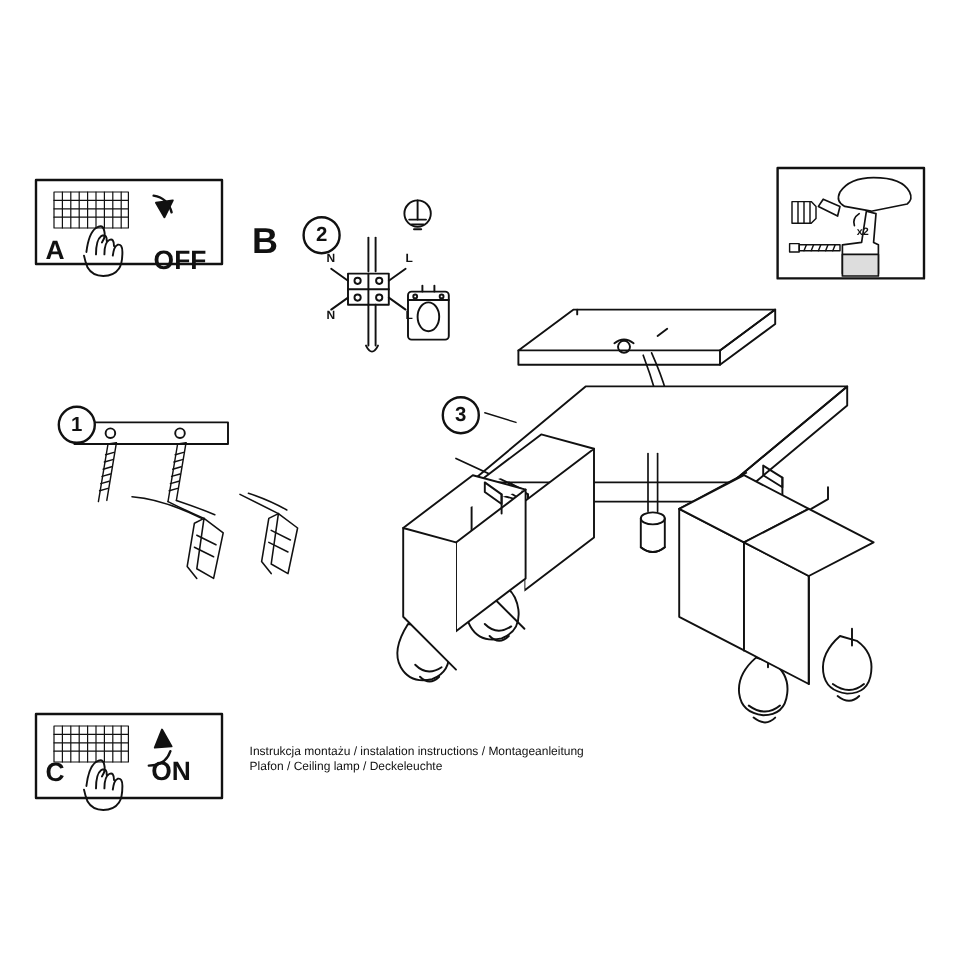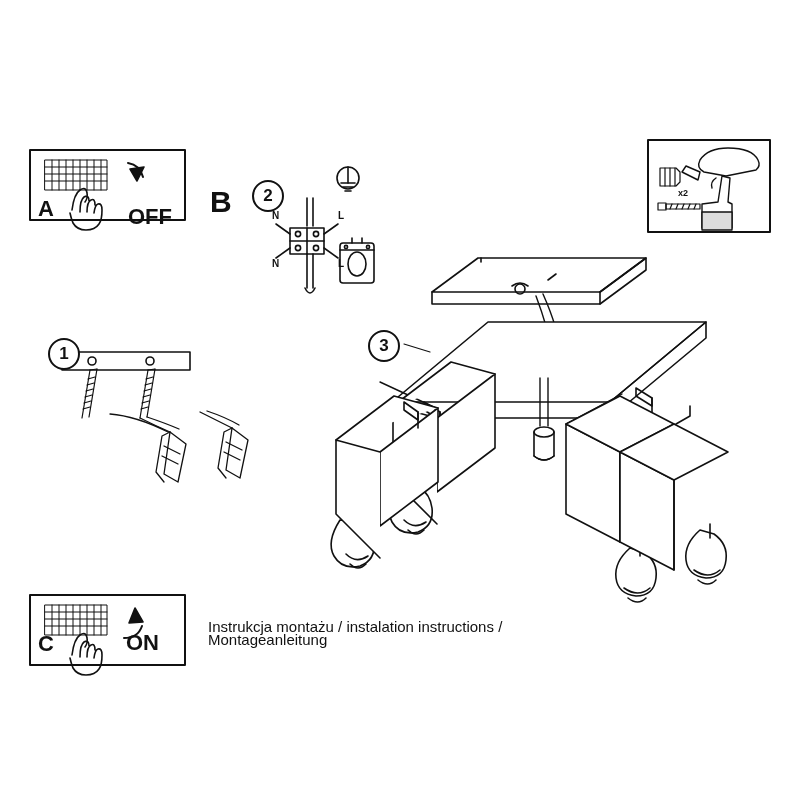--- a/index.html
+++ b/index.html
@@ -9,21 +9,21 @@
     font-family:"Liberation Sans", sans-serif;
     color:#111;
     position:relative;
     overflow:hidden;
   }
   .sheet{position:absolute;left:0;top:0;width:800px;height:800px;}
   svg.diagram{position:absolute;left:0;top:0;width:800px;height:800px;}
   .lbl{position:absolute;font-weight:bold;}
   .big{font-size:30px;}
   .mid{font-size:22px;}
-  .txt-block{position:absolute;font-size:15px;line-height:13px;color:#111;}
+  .txt-block{position:absolute;font-size:10px;line-height:13px;color:#111;}
   .step-num{
     position:absolute;border:2px solid #111;border-radius:50%;
     width:28px;height:28px;display:flex;align-items:center;justify-content:center;
     font-size:17px;font-weight:bold;background:#fff;
   }
   .nlbl{position:absolute;font-size:10px;font-weight:bold;}
   .xlab{position:absolute;font-size:9px;}
 </style>
 </head>
 <body>
@@ -245,36 +245,37 @@
       <path d="M404 344 l26 8" stroke-width="1.2"></path>
     </g>
   </svg>
 
   <div class="lbl mid" style="left:38px;top:196px;">A</div>
   <div class="lbl mid" style="left:128px;top:204px;">OFF</div>
 
   <div class="lbl mid" style="left:38px;top:631px;">C</div>
   <div class="lbl mid" style="left:126px;top:630px;">ON</div>
 
-  <div class="xlab" style="left:678px;top:188px;font-weight:bold;">x2</div>
+  <div class="xlab" style="left:714px;top:188px;font-weight:bold;">x2</div>
 
   <div class="lbl big" style="left:210px;top:185px;">B</div>
 
   <div class="step-num" style="left:48px;top:338px;">
       <span>1</span>
     </div>
   <div class="step-num" style="left:252px;top:180px;">
       <span>2</span>
     </div>
   <div class="step-num" style="left:368px;top:330px;">
       <span>3</span>
     </div>
 
   <div class="nlbl" style="left:272px;top:210px;">N</div>
   <div class="nlbl" style="left:338px;top:210px;">L</div>
   <div class="nlbl" style="left:272px;top:258px;">N</div>
   <div class="nlbl" style="left:338px;top:258px;">L</div>
 
   <div class="txt-block" style="left:208px;top:620px;width:320px;">
     <div>Instrukcja montażu / instalation instructions / Montageanleitung</div>
+    <div>Plafon / Ceiling lamp / Deckeleuchte</div>
   </div>
 
 </div>
 
 </body></html>

